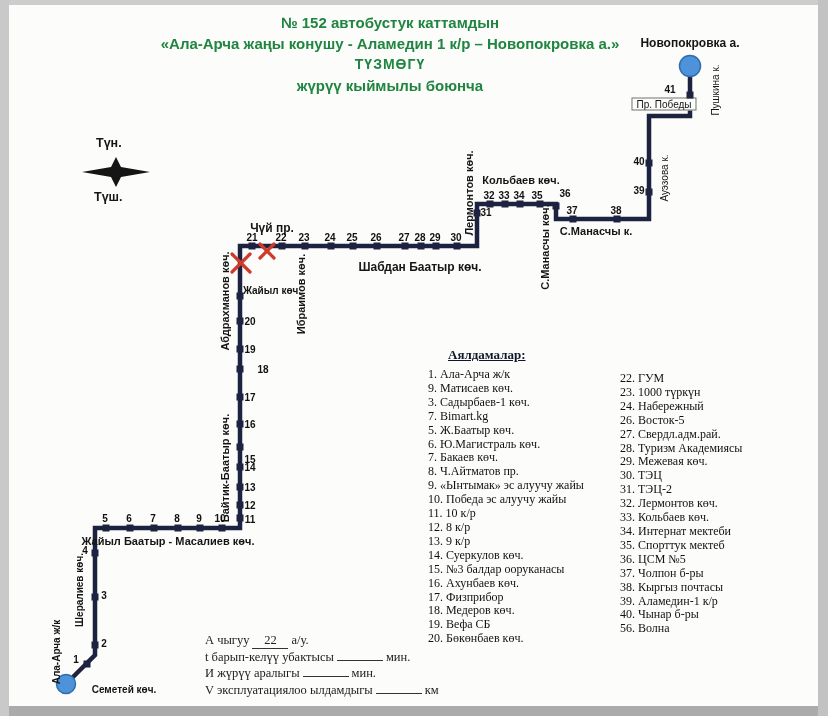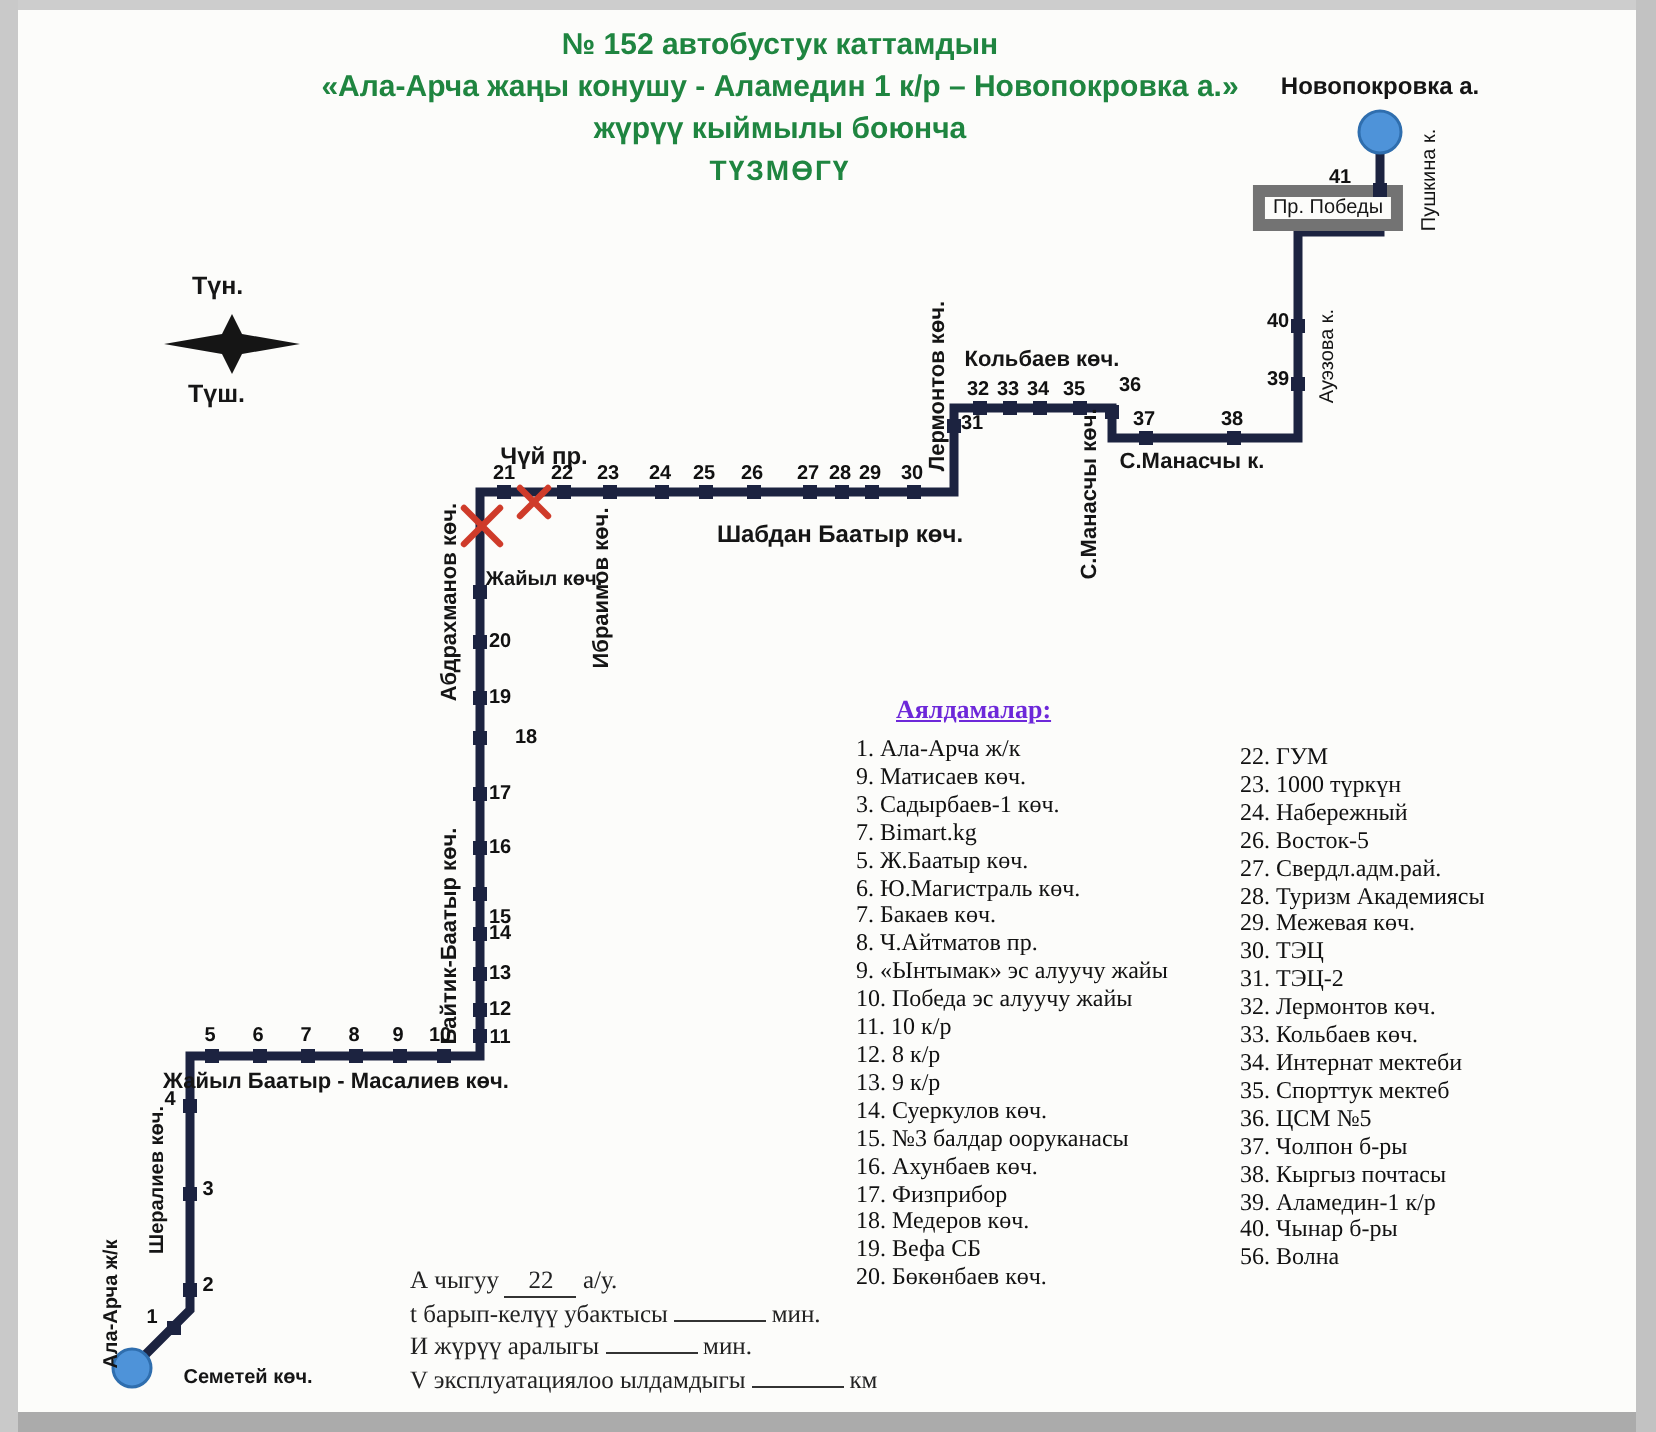--- a/index.html
+++ b/index.html
@@ -25,28 +25,28 @@
   .route{fill:none;stroke:var(--route-color,#1c2340);stroke-width:4.5px;stroke-linejoin:miter;}
   .terminal{fill:var(--terminal-color,#4e93d9);stroke:var(--terminal-border,#2f6eae);stroke-width:1.5px;}
   .star{fill:#151515;}
   .redx line{stroke:var(--redx-color,#cf3b2a);stroke-width:3.2px;stroke-linecap:round;}
 
   #map-labels{position:absolute;left:0;top:0;width:828px;height:716px;z-index:10;}
   .street-label{position:absolute;transform:translate(-50%,-50%);white-space:nowrap;color:#151515;
                 font-family:"Liberation Sans",sans-serif;}
   .street-label.bold{font-weight:bold;}
   .street-label.vert{transform:translate(-50%,-50%) rotate(-90deg);}
-  .street-label.boxed{border:6px solid #737373;padding:0 4px;background:#fcfcfa;}
+  .street-label.boxed{border:1px solid #737373;padding:0 4px;background:#fcfcfa;}
   .stop-square{position:absolute;width:7px;height:7px;background:var(--route-color,#1c2340);
                transform:translate(-50%,-50%);}
   .stop-number{position:absolute;transform:translate(-50%,-50%);font:bold 10px "Liberation Sans",sans-serif;
                color:#111;white-space:nowrap;}
 
   #legend-heading{position:absolute;left:448px;top:347px;z-index:10;font-family:"Liberation Serif",serif;
-                  font-size:13px;font-weight:bold;text-decoration:underline;color:#6d28d9;}
+                  font-size:13px;font-weight:bold;text-decoration:underline;color:#0f172a;}
   .legend-col{position:absolute;z-index:10;font-family:"Liberation Serif",serif;font-size:12px;
               line-height:13.9px;color:#111;}
   #legend-col1{left:428px;top:368px;}
   #legend-col2{left:620px;top:372px;}
   .legend-item{white-space:nowrap;}
 
   #stats{position:absolute;left:205px;top:633px;z-index:10;font-family:"Liberation Serif",serif;
          font-size:12.5px;color:#222;}
   .stat-line{height:16.5px;white-space:nowrap;}
   .stat-value{display:inline-block;min-width:36px;border-bottom:1px solid #333;text-align:center;margin:0 3px;}
@@ -54,22 +54,22 @@
 </style>
 </head>
 <body>
 
 <div id="page">
   <div id="paper"></div>
 
   <div id="title-block">
     <div class="t-line">№ 152  автобустук каттамдын</div>
     <div class="t-line">«Ала-Арча жаңы конушу  - Аламедин 1 к/р – Новопокровка а.»</div>
+    <div class="t-line t-last">ТҮЗМӨГҮ</div>
     <div class="t-line">жүрүү кыймылы боюнча</div>
-    <div class="t-line t-last">ТҮЗМӨГҮ</div>
   </div>
 
   <div id="compass-north" class="compass-label">Түн.</div>
   <div id="compass-south" class="compass-label">Түш.</div>
 
   <svg id="route-svg" width="828" height="716" viewBox="0 0 828 716">
     <polyline class="route" points="66,684 78,672 95,655 95,528 240,528 240,246 477,246 477,204 556,204 556,219 649,219 649,116 690,116 690,70"></polyline>
     <polygon class="star" points="116,157 121,167 150,172 121,177 116,187 111,177 82,172 111,167"></polygon>
     <circle class="terminal" cx="66" cy="684" r="9.5"></circle>
     <circle class="terminal" cx="690" cy="66" r="10.5"></circle>

